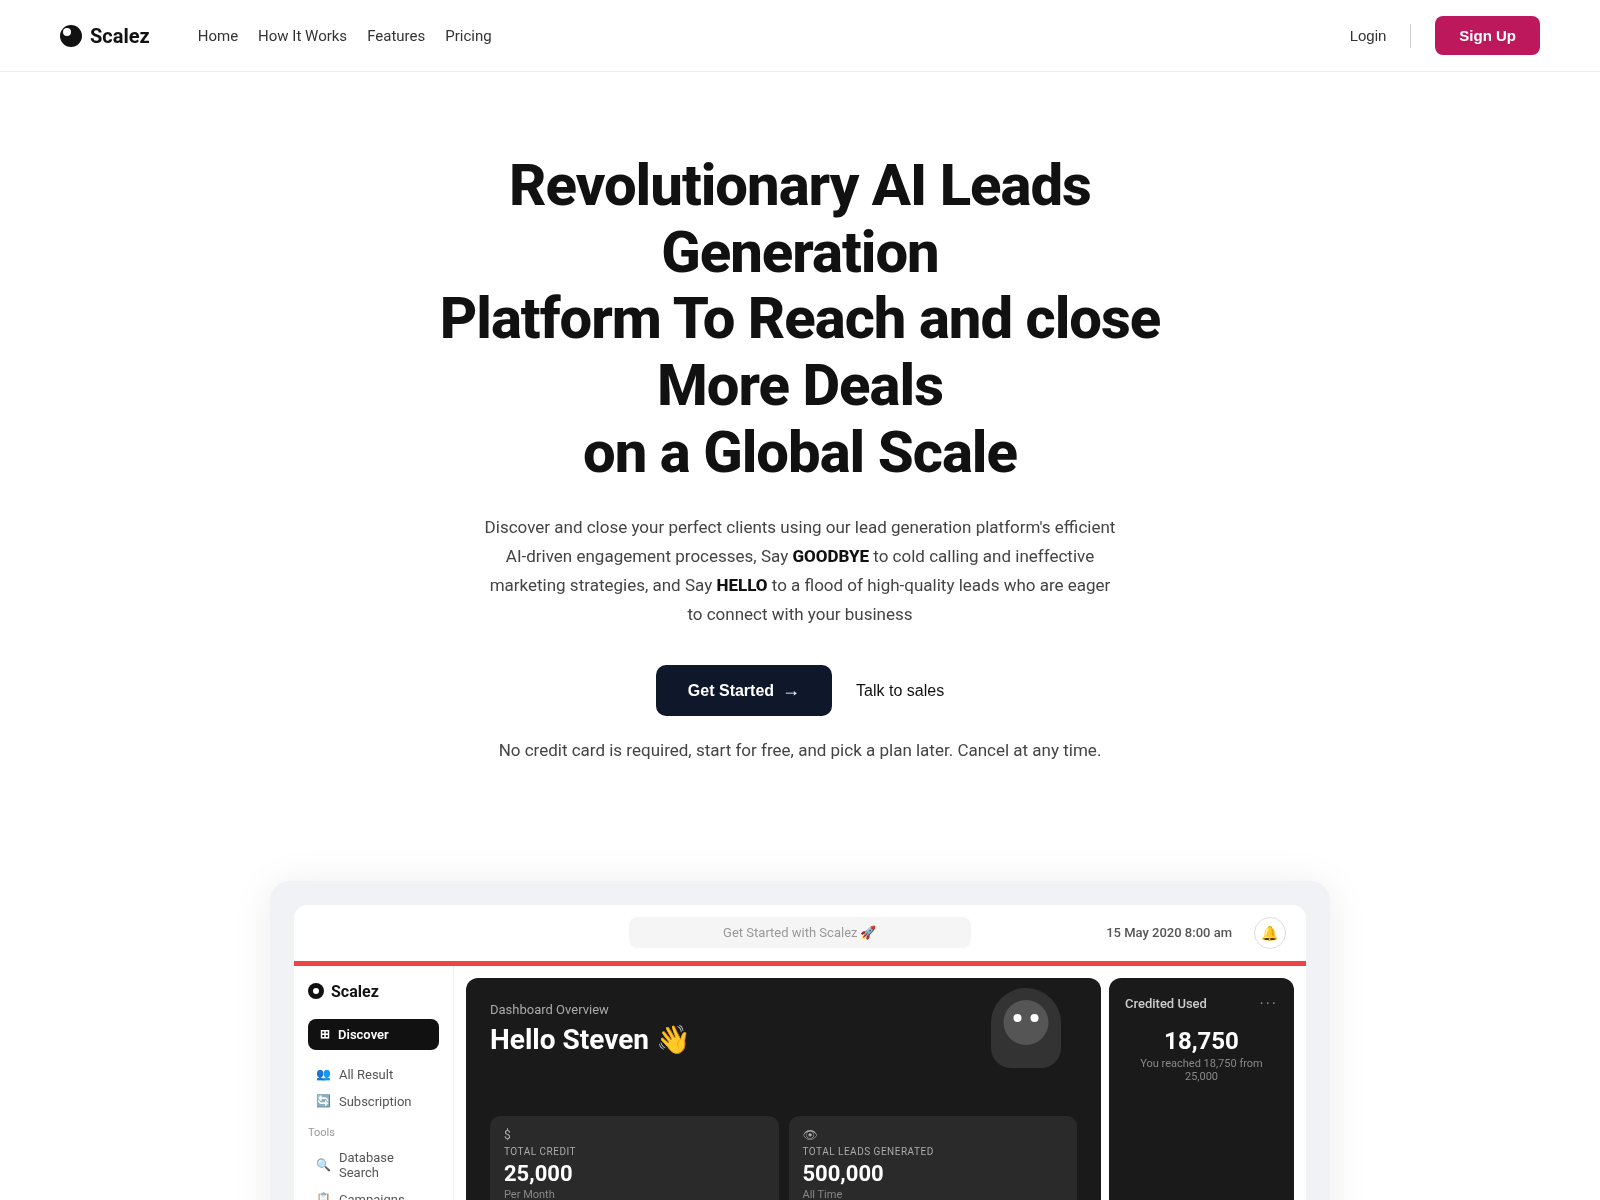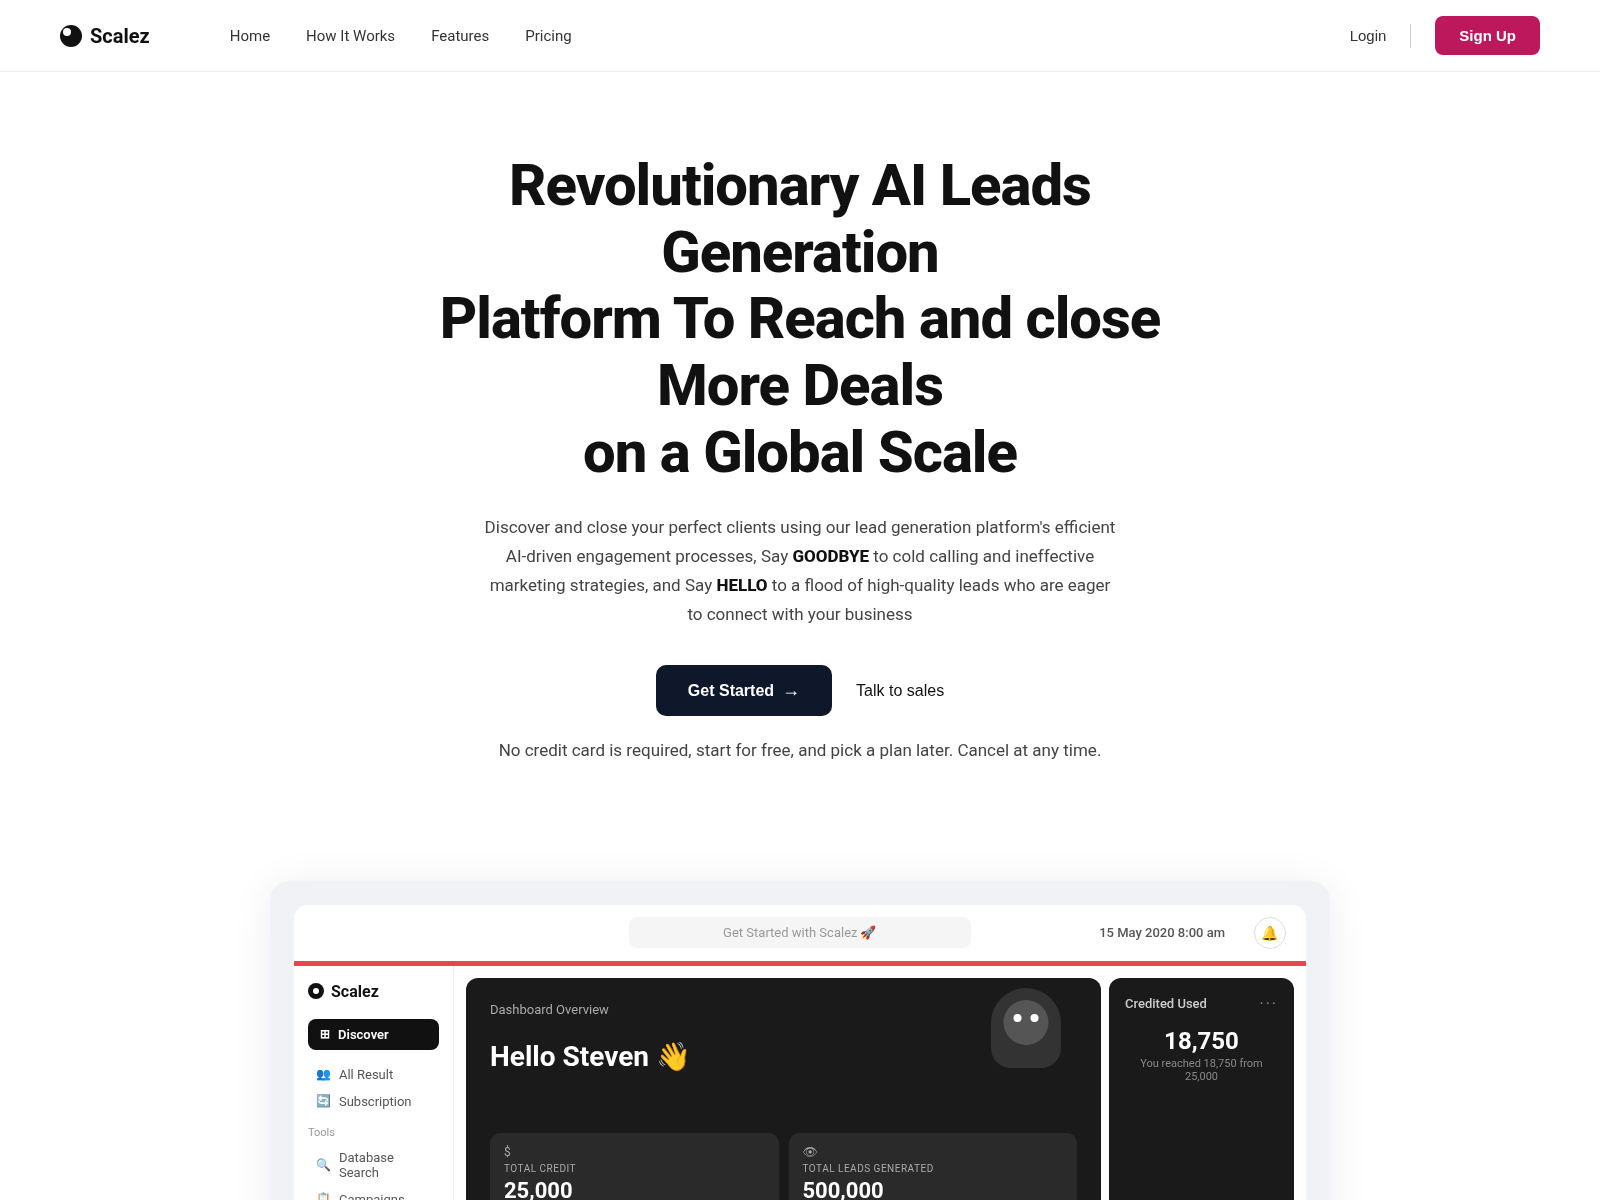--- a/index.html
+++ b/index.html
@@ -14,21 +14,21 @@
     .nav-left { display: flex; align-items: center; gap: 48px; }
     .logo { display: flex; align-items: center; gap: 8px; font-size: 20px; font-weight: 700; }
     .logo-icon {
       width: 22px; height: 22px; background: #111; border-radius: 50%;
       position: relative;
     }
     .logo-icon::after {
       content: ''; position: absolute; width: 8px; height: 8px;
       background: #fff; border-radius: 50%; top: 3px; left: 3px;
     }
-    .nav-links { display: flex; gap: 36px; margin-left: 32px; }
+    .nav-links { display: flex; gap: 20px; }
     .nav-links a { text-decoration: none; color: #333; font-size: 15px; font-weight: 450; }
     .nav-right { display: flex; align-items: center; gap: 24px; }
     .login-btn { background: none; border: none; font-size: 15px; cursor: pointer; color: #333; }
     .divider { width: 1px; height: 24px; background: #ccc; }
     .signup-btn {
       background: #be185d; color: #fff; border: none; padding: 11px 24px;
       border-radius: 8px; font-size: 15px; font-weight: 600; cursor: pointer;
     }
 
     
@@ -106,21 +106,21 @@
 
     
     .preview-main { flex: 1; display: flex; gap: 0; padding: 0; }
 
     
     .dash-left {
       flex: 1; background: #1a1a1a; border-radius: 12px;
       padding: 24px; position: relative; overflow: hidden;
       margin: 12px 8px 12px 12px;
     }
-    .dash-overview-label { font-size: 13px; color: #aaa; margin-bottom: 23px; }
+    .dash-overview-label { font-size: 13px; color: #aaa; margin-bottom: 6px; }
     .dash-hello { font-size: 28px; font-weight: 700; color: #fff; margin-bottom: 20px; display: flex; align-items: center; gap: 8px; }
 
     
     .dash-robot {
       position: absolute; right: 30px; top: 10px;
       width: 90px; height: 100px;
     }
     .robot-body {
       width: 70px; height: 80px; background: #333; border-radius: 35px 35px 20px 20px;
       position: relative; margin: 0 auto;
@@ -208,21 +208,21 @@
   </div>
   <p class="hero-note">No credit card is required, start for free, and pick a plan later. Cancel at any time.</p>
 </section>
 
 <div class="preview-wrapper">
   <div class="preview-inner">
 
     <div class="preview-topbar">
       <div style="flex:1"></div>
       <div class="preview-search">Get Started with Scalez 🚀</div>
-      <div style="flex:1; display:flex; justify-content:flex-end; align-items:center; gap:17px;">
+      <div style="flex:1; display:flex; justify-content:flex-end; align-items:center; gap:10px;">
         <span class="preview-date">15 May 2020 8:00 am</span>
         <div class="preview-bell">🔔</div>
       </div>
     </div>
 
     <div class="preview-body">
 
       <div class="preview-sidebar">
         <div class="preview-logo">
           <div class="preview-logo-dot"></div>

